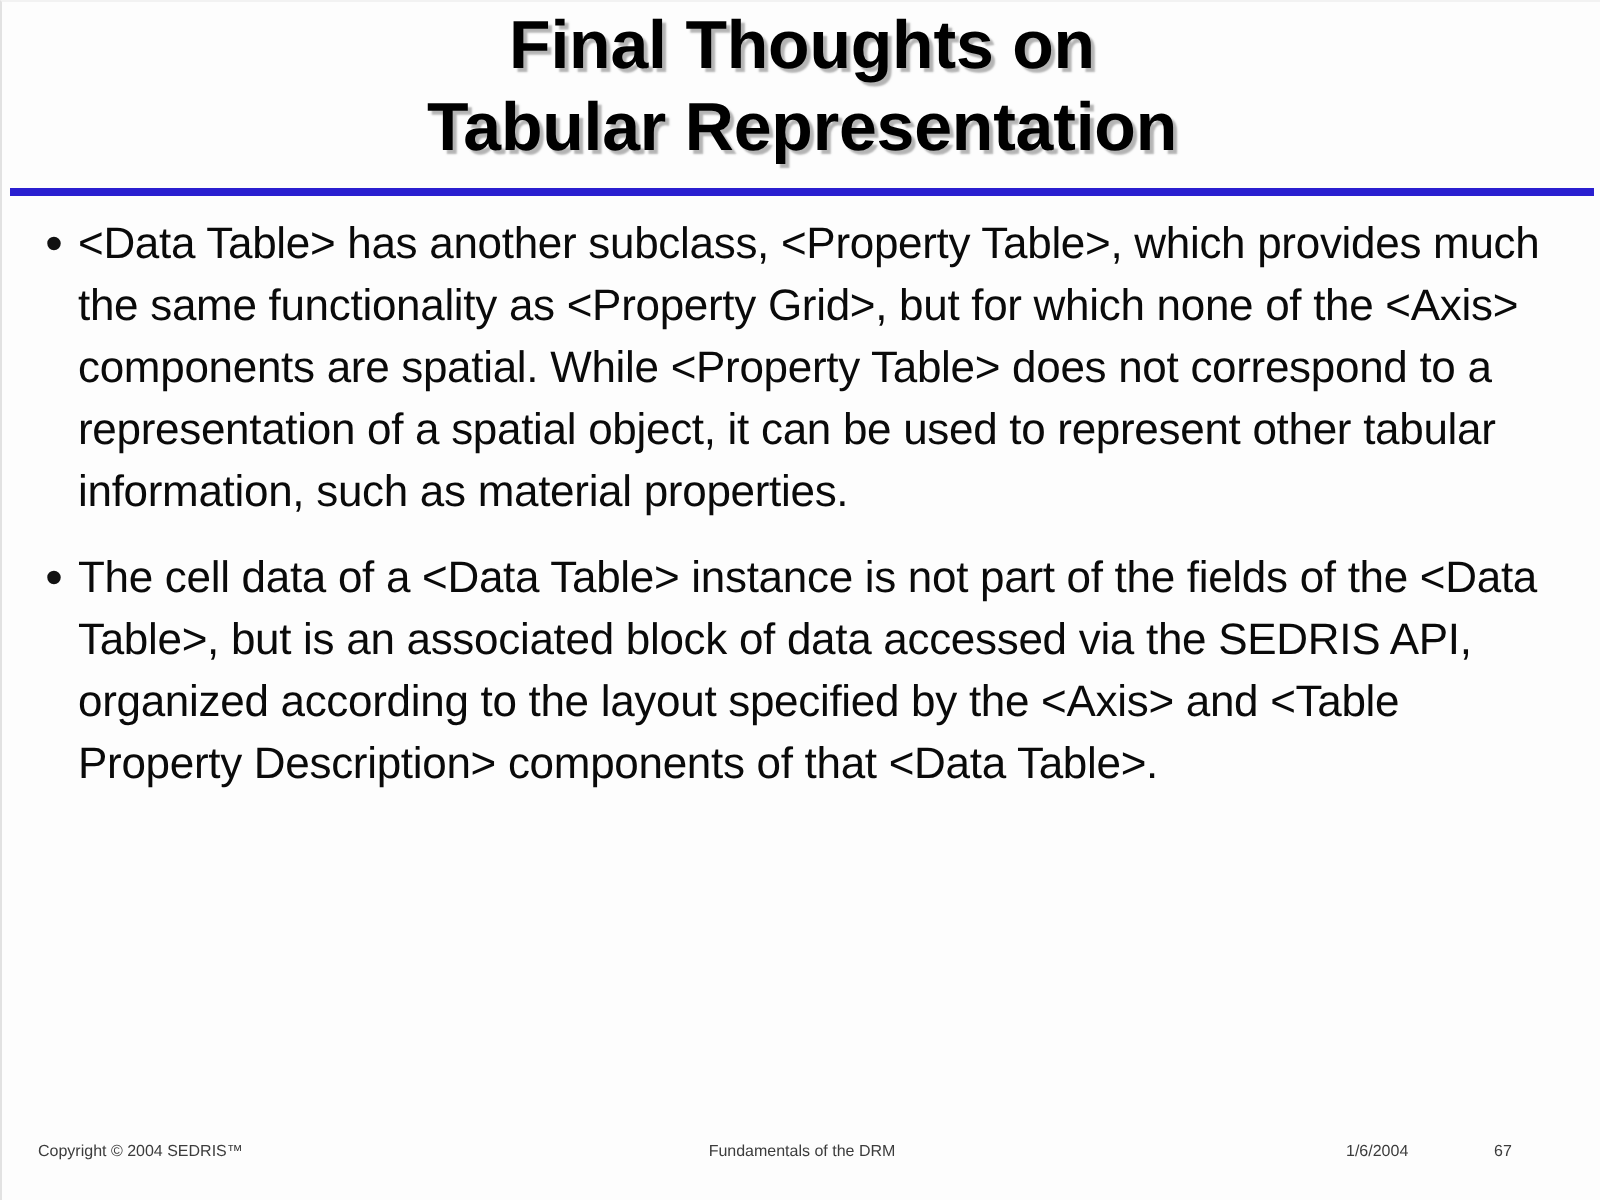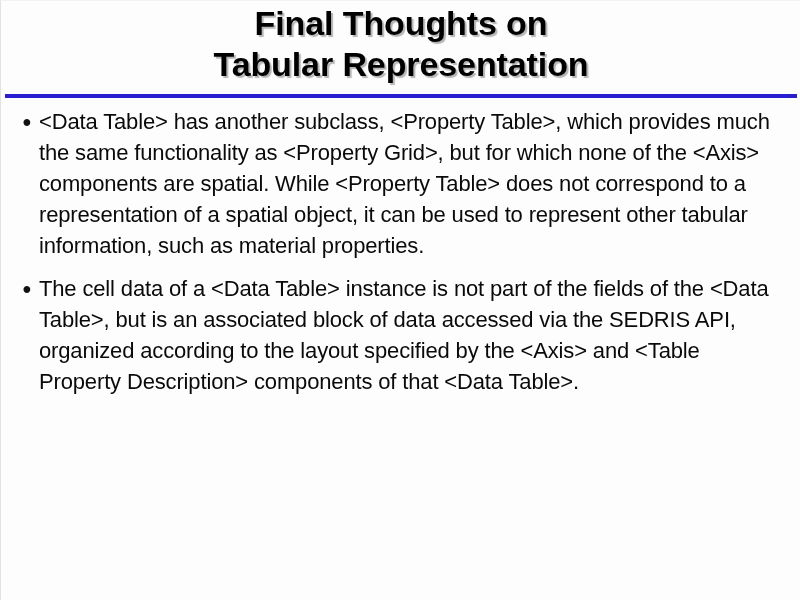--- a/index.html
+++ b/index.html
@@ -136,14 +136,20 @@
       <span class="bullet-text">&lt;Data Table&gt; has another subclass, &lt;Property Table&gt;, which provides much the same functionality as &lt;Property Grid&gt;, but for which none of the &lt;Axis&gt; components are spatial. While &lt;Property Table&gt; does not correspond to a representation of a spatial object, it can be used to represent other tabular information, such as material properties.</span>
     </div>
 
     <div class="bullet-item">
       <span class="bullet-marker">•</span>
       <span class="bullet-text">The cell data of a &lt;Data Table&gt; instance is not part of the fields of the &lt;Data Table&gt;, but is an associated block of data accessed via the SEDRIS API, organized according to the layout specified by the &lt;Axis&gt; and &lt;Table Property Description&gt; components of that &lt;Data Table&gt;.</span>
     </div>
 
   </div>
 
+  <div class="footer">
+    <span class="footer-left">Copyright © 2004 SEDRIS™</span>
+    <span class="footer-center">Fundamentals of the DRM</span>
+    <span class="footer-date">1/6/2004</span>
+    <span class="footer-number">67</span>
+  </div>
 
 </div>
 
 </body></html>

